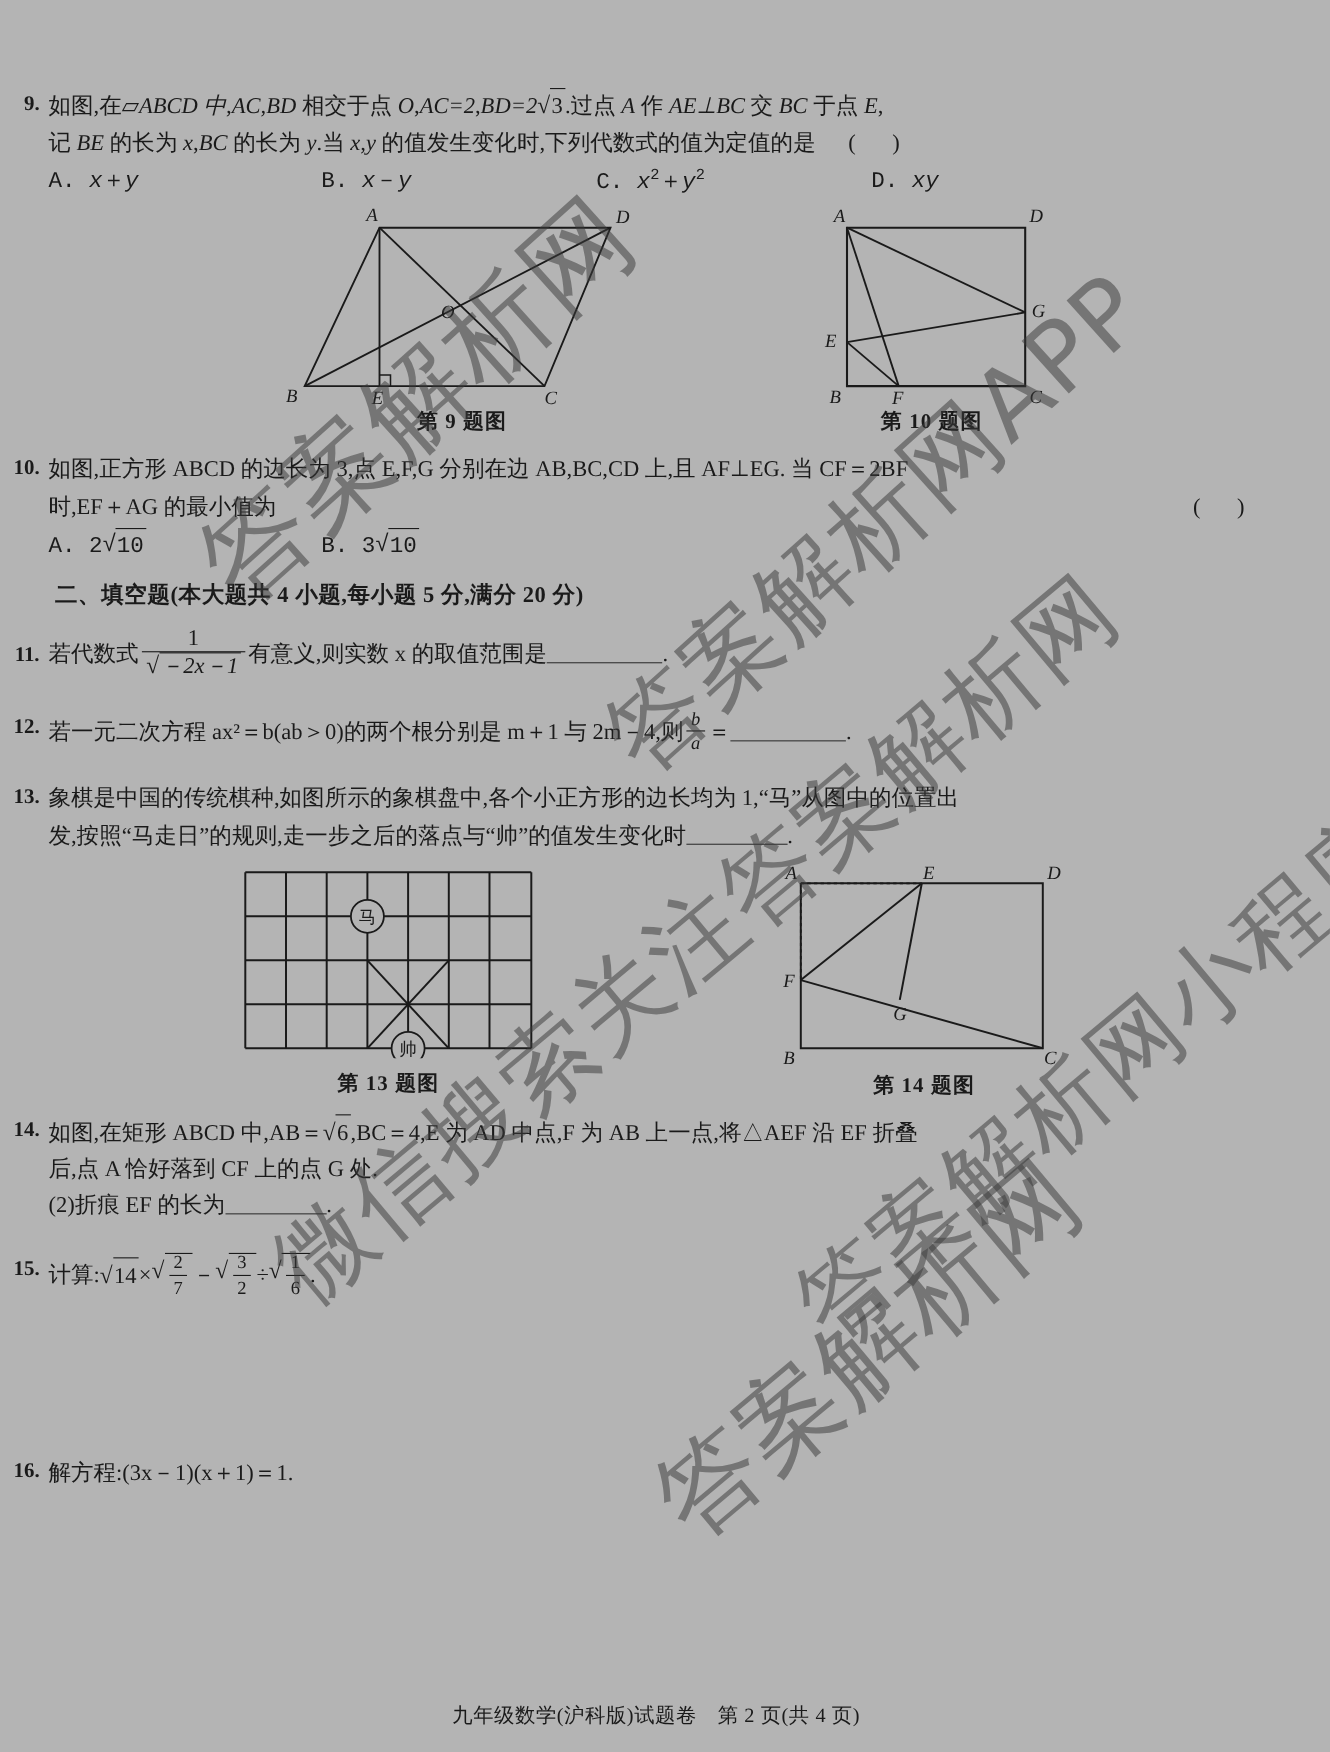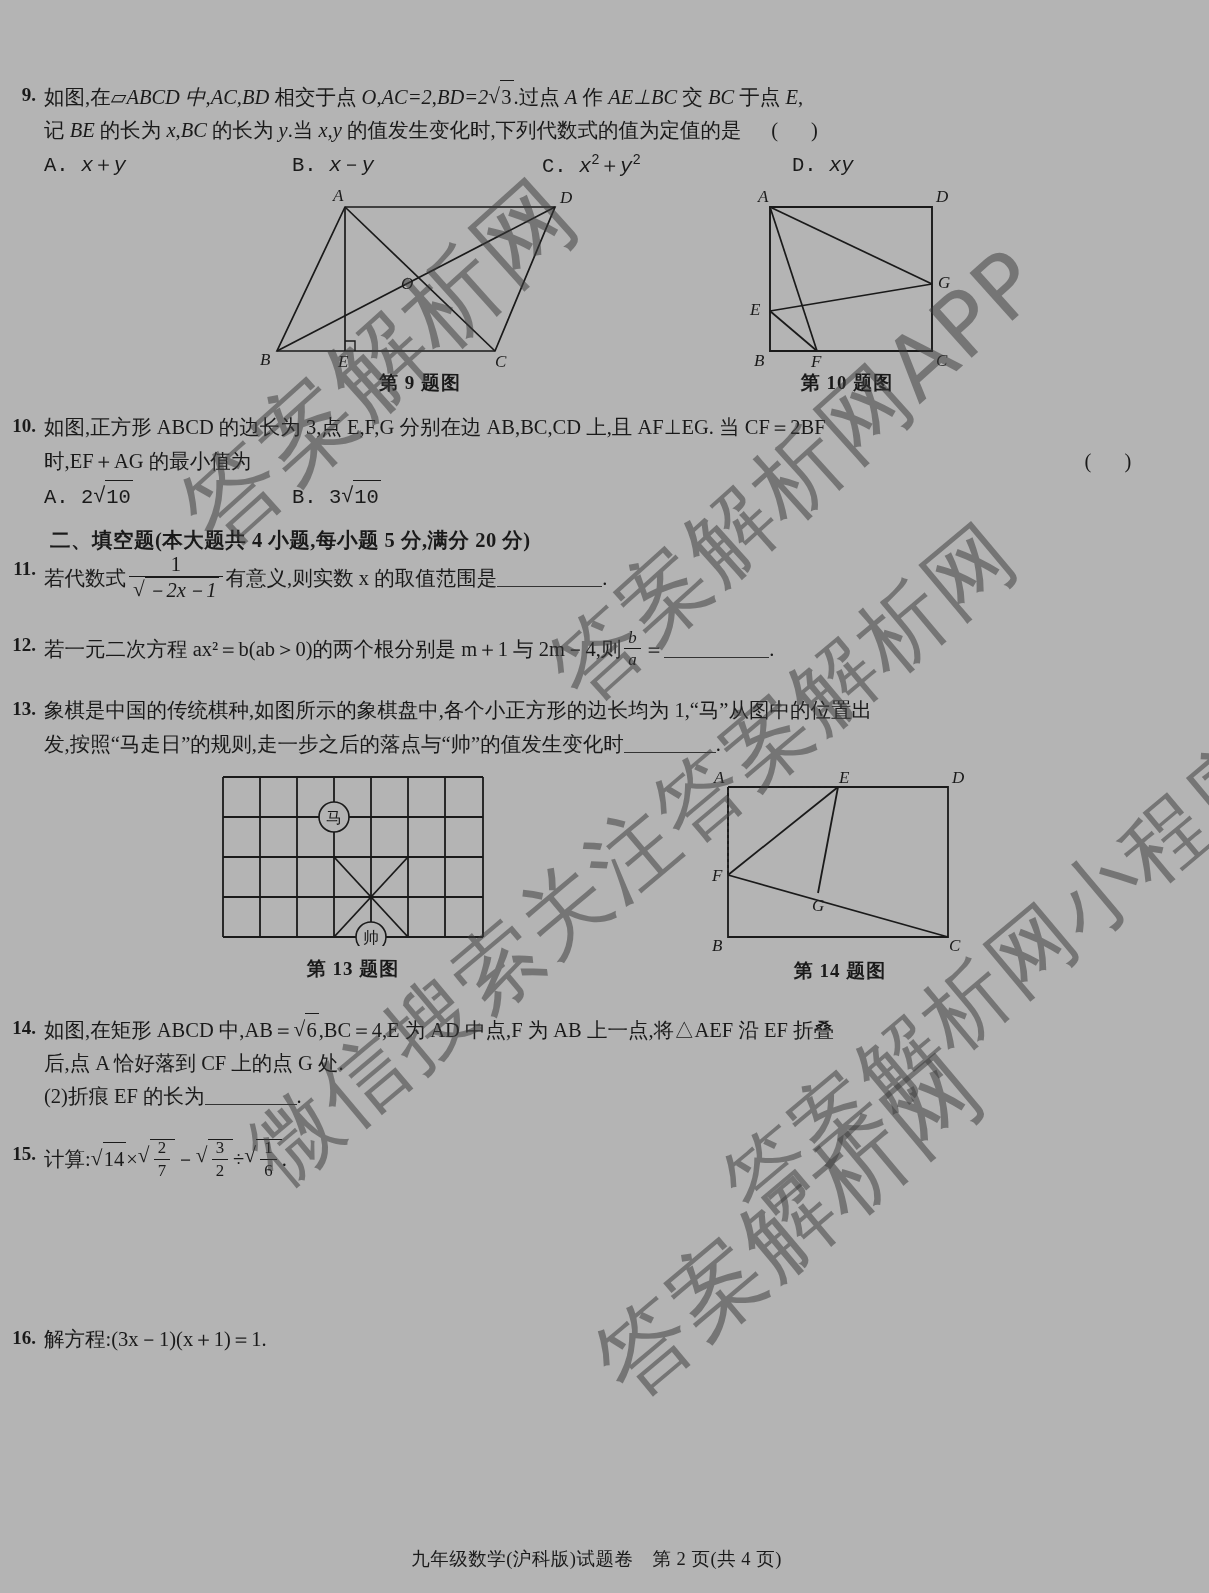--- a/index.html
+++ b/index.html
@@ -154,21 +154,21 @@
         </div>
         <div class="opts" style="clear:both;">
           <div class="opt"><span>A. 2</span><span class="sqrt"><span class="rad">10</span></span></div>
           <div class="opt"><span>B. 3</span><span class="sqrt"><span class="rad">10</span></span></div>
         </div>
       </div>
     </div>
 
     <div class="sec-head" style="margin:12px 0 0 50px;">二、填空题(本大题共 4 小题,每小题 5 分,满分 20 分)</div>
 
-    <div class="qrow" style="">
+    <div class="qrow" style="margin-top:16px;align-items:center;">
       <div class="qnum">11.</div>
       <div class="qbody">
         <span>若代数式</span><span class="frac">
           <span class="n">1</span>
           <span class="d"><span class="sqrt"><span class="rad it">－2x－1</span></span></span>
         </span><span>有意义,则实数 x 的取值范围是</span><span class="ul"></span>.
       </div>
     </div>
 
     <div class="qrow" style="margin-top:24px;">
@@ -245,21 +245,21 @@
           <text class="lbl" x="252" y="12">D</text>
           <text class="lbl" x="12" y="110">F</text>
           <text class="lbl" x="112" y="140">G</text>
           <text class="lbl" x="12" y="180">B</text>
           <text class="lbl" x="249" y="180">C</text>
         </svg>
         <div class="cap" style="margin-top:2px;">第 14 题图</div>
       </div>
     </div>
 
-    <div class="qrow" style="margin-top:20px; padding-right:30px;">
+    <div class="qrow" style="margin-top:4px; padding-right:30px;">
       <div class="qnum">14.</div>
       <div class="qbody">
         <div>
           <span>如图,在矩形 ABCD 中,AB＝</span><span class="sqrt"><span class="rad">6</span></span><span>,BC＝4,E 为 AD 中点,F 为 AB 上一点,将△AEF 沿 EF 折叠</span>
         </div>
         <div>后,点 A 恰好落到 CF 上的点 G 处.</div>
         <div>
           <span>(2)折痕 EF 的长为</span><span class="ul s"></span>.
         </div>
       </div>

